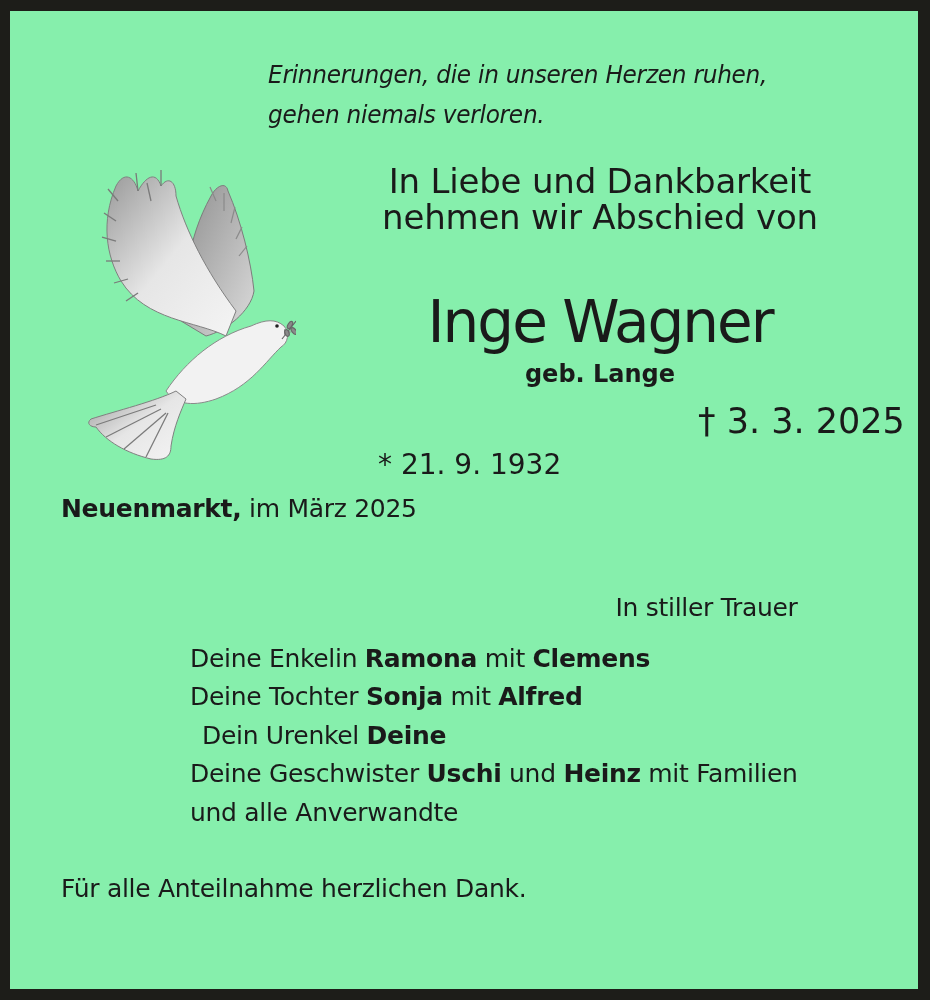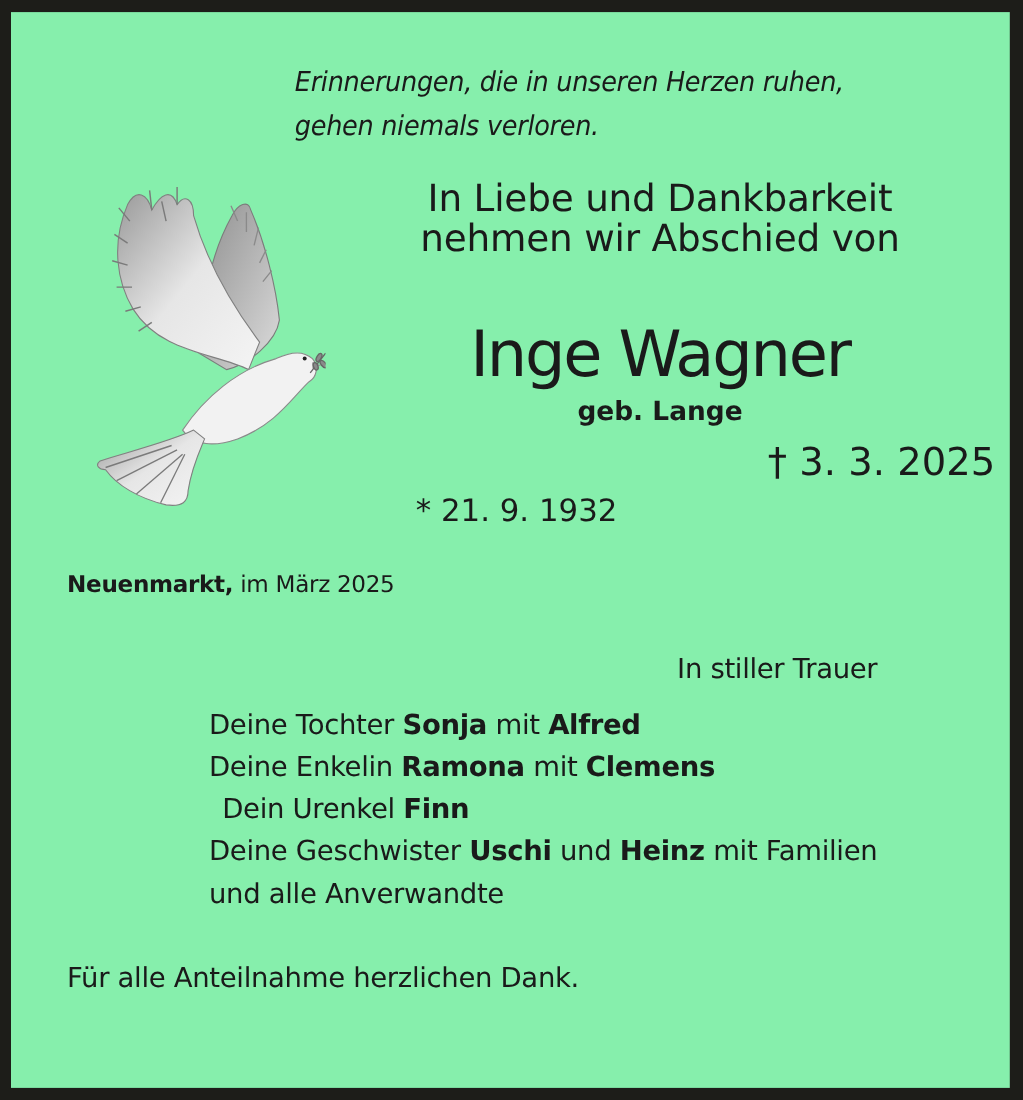--- a/index.html
+++ b/index.html
@@ -46,22 +46,22 @@
   .maiden {
     left: 390px; top: 347px; width: 400px;
     text-align: center;
     font-size: 24px;
     font-weight: bold;
     line-height: 32px;
   }
   .born { left: 368px; top: 392px; font-size: 28px; line-height: 36px; margin-top: 44px; }
   .died { left: 688px; top: 392px; font-size: 35px; line-height: 36px; }
   .place {
-    left: 51px; top: 502px;
-    font-size: 21px; line-height: 36px;
+    left: 51px; top: 480px;
+    font-size: 25px; line-height: 36px;
     letter-spacing: -0.3px;
   }
   .place b { font-weight: bold; }
   .mourners {
     left: 180px; top: 578px;
     font-size: 25px;
     letter-spacing: -0.3px;
   }
   .mourners .line { height: 38.5px; line-height: 38.5px; }
   .mourners .heading { margin-bottom: 12px; text-align: right; }
@@ -150,23 +150,23 @@
   <div class="abs born">* 21. 9. 1932</div>
   <div class="abs died">† 3. 3. 2025</div>
 
   <div class="abs place">
     <b>Neuenmarkt,</b><span> im März 2025</span>
   </div>
 
   <div class="abs mourners">
     <div class="line heading">In stiller Trauer</div>
     <div id="mourner-lines">
+        <div class="line"><span style="white-space: pre;">Deine Enkelin </span><b style="white-space: pre;">Ramona</b><span style="white-space: pre;"> mit </span><b style="white-space: pre;">Clemens</b></div>
         <div class="line"><span style="white-space: pre;">Deine Tochter </span><b style="white-space: pre;">Sonja</b><span style="white-space: pre;"> mit </span><b style="white-space: pre;">Alfred</b></div>
-        <div class="line"><span style="white-space: pre;">Deine Enkelin </span><b style="white-space: pre;">Ramona</b><span style="white-space: pre;"> mit </span><b style="white-space: pre;">Clemens</b></div>
-        <div class="line"><span style="white-space: pre; margin-left: 12px;">Dein Urenkel </span><b style="white-space: pre;">Finn</b></div>
+        <div class="line"><span style="white-space: pre; margin-left: 12px;">Dein Urenkel </span><b style="white-space: pre;">Deine</b></div>
         <div class="line"><span style="white-space: pre;">Deine Geschwister </span><b style="white-space: pre;">Uschi</b><span style="white-space: pre;"> und </span><b style="white-space: pre;">Heinz</b><span style="white-space: pre;"> mit Familien</span></div>
         <div class="line"><span style="white-space: pre;">und alle Anverwandte</span></div>
       </div>
   </div>
 
   <div class="abs footer">
     <div>Für alle Anteilnahme herzlichen Dank.</div>
   </div>
 </div>
 

